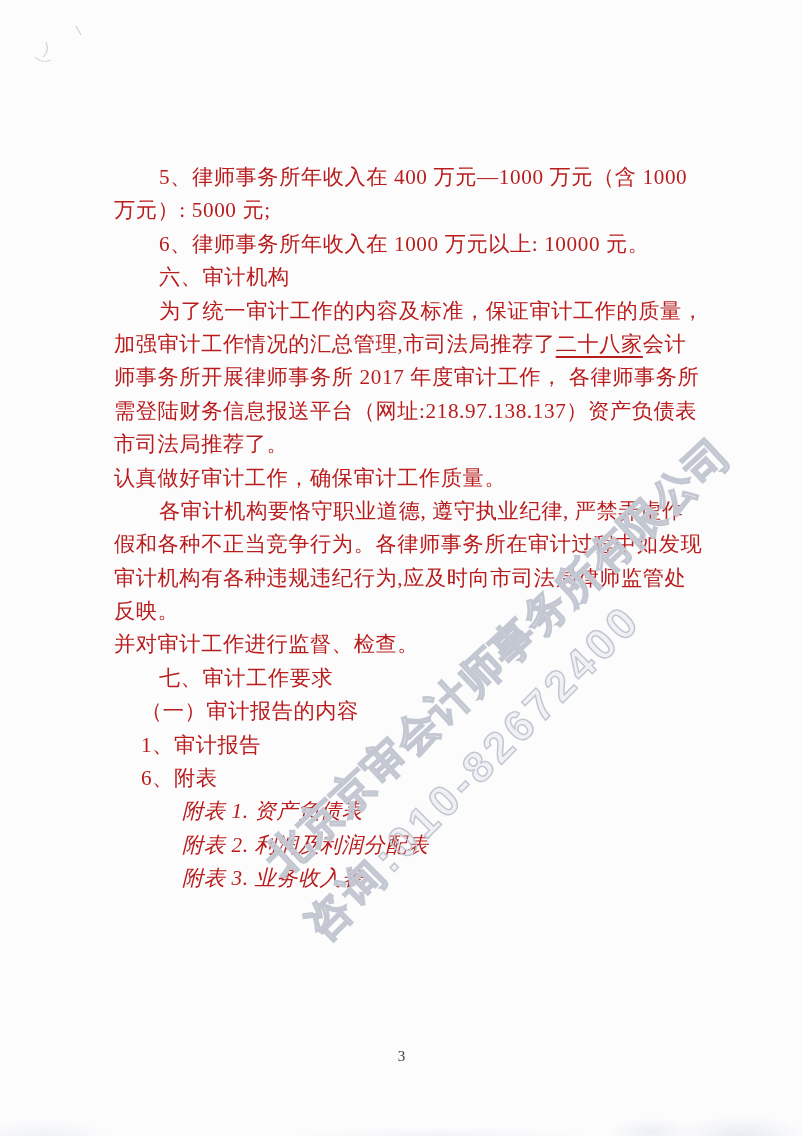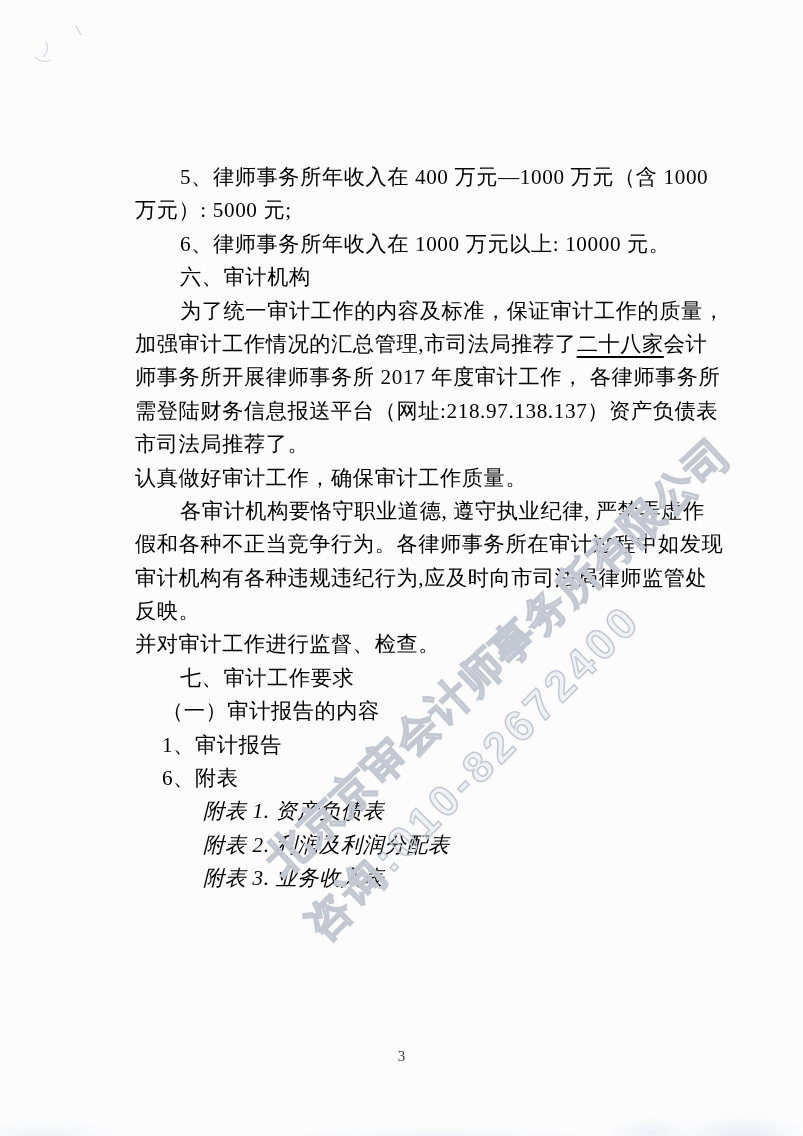--- a/index.html
+++ b/index.html
@@ -7,25 +7,24 @@
     position:relative;
     width:803px;height:1136px;
     background:#fcfcfd;
     overflow:hidden;
     font-family:"Liberation Serif","DejaVu Serif",serif;
   }
   
   #textblock{
     position:absolute;
     left:114px;top:161px;width:592px;
-    color:#000000;
+    color:#b91c1c;
     font-size:21.2px;
     line-height:33.4px;
     letter-spacing:0.6px;
-    margin-left:21px;
   }
   .line{white-space:nowrap;height:33.4px;}
   .in1{padding-left:27px;}
   .in2{padding-left:45px;}
   .in3{padding-left:68px;font-style:italic;}
   .bold{font-weight:normal;}
   .u-wavy{
     text-decoration-line:underline;
     text-decoration-style:wavy;
     text-decoration-color:#3a3a3a;

